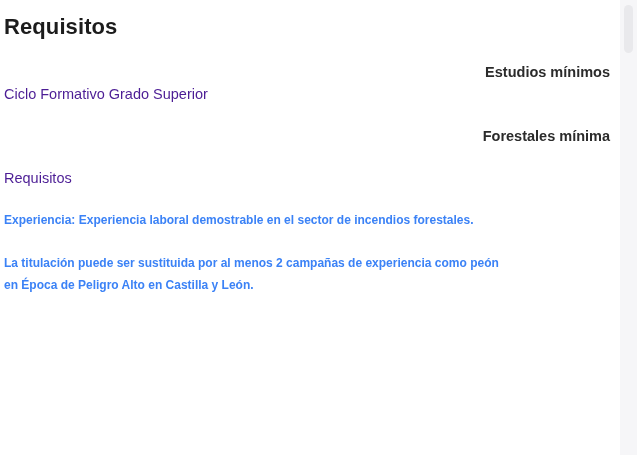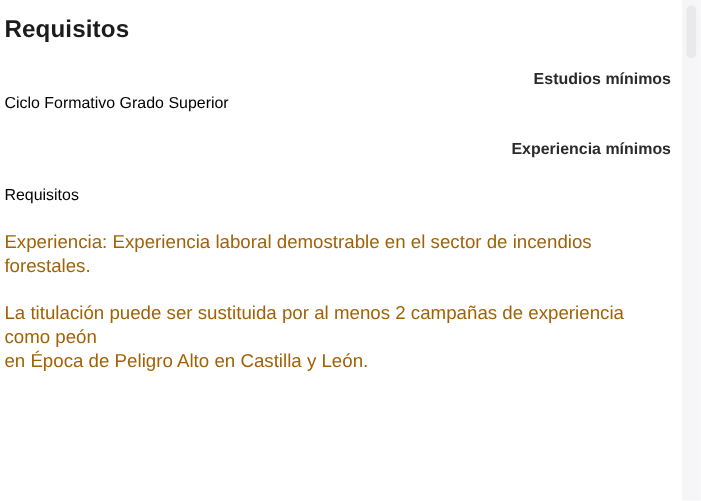--- a/index.html
+++ b/index.html
@@ -30,32 +30,32 @@
   .field-label {
     font-size: 14.5px;
     font-weight: 700;
     color: #2b2b2b;
     line-height: 22px;
     text-align: right;
   }
   .field-value {
     font-size: 14.5px;
     font-weight: 400;
-    color: #000000;
+    color: #4c1d95;
     line-height: 22px;
   }
   .description {
     margin-top: 18px;
     max-width: 585px;
   }
   .description p {
     margin: 0 0 21px 0;
-    font-size: 17px;
-    font-weight: 400;
-    color: #a16207;
+    font-size: 12px;
+    font-weight: 700;
+    color: #3b82f6;
     line-height: 22px;
     white-space: pre-line;
   }
   .scrollbar-track {
     position: absolute;
     top: 0;
     right: 0;
     width: 17px;
     height: 455px;
     background: #f6f6f8;
@@ -75,21 +75,21 @@
 
 <div class="content">
   <h1 class="section-title">Requisitos</h1>
 
   <div id="fields">
       <div class="field-group">
         <div class="field-label">Estudios mínimos</div>
         <div class="field-value">Ciclo Formativo Grado Superior</div>
       </div>
       <div class="field-group">
-        <div class="field-label">Experiencia mínimos</div>
+        <div class="field-label">Forestales mínima</div>
       </div>
       <div class="field-group">
         <div class="field-value">Requisitos</div>
       </div>
     </div>
 
   <div id="description" class="description">
       <p>Experiencia: Experiencia laboral demostrable en el sector de incendios forestales.</p>
       <p>La titulación puede ser sustituida por al menos 2 campañas de experiencia como peón
 en Época de Peligro Alto en Castilla y León.</p>

